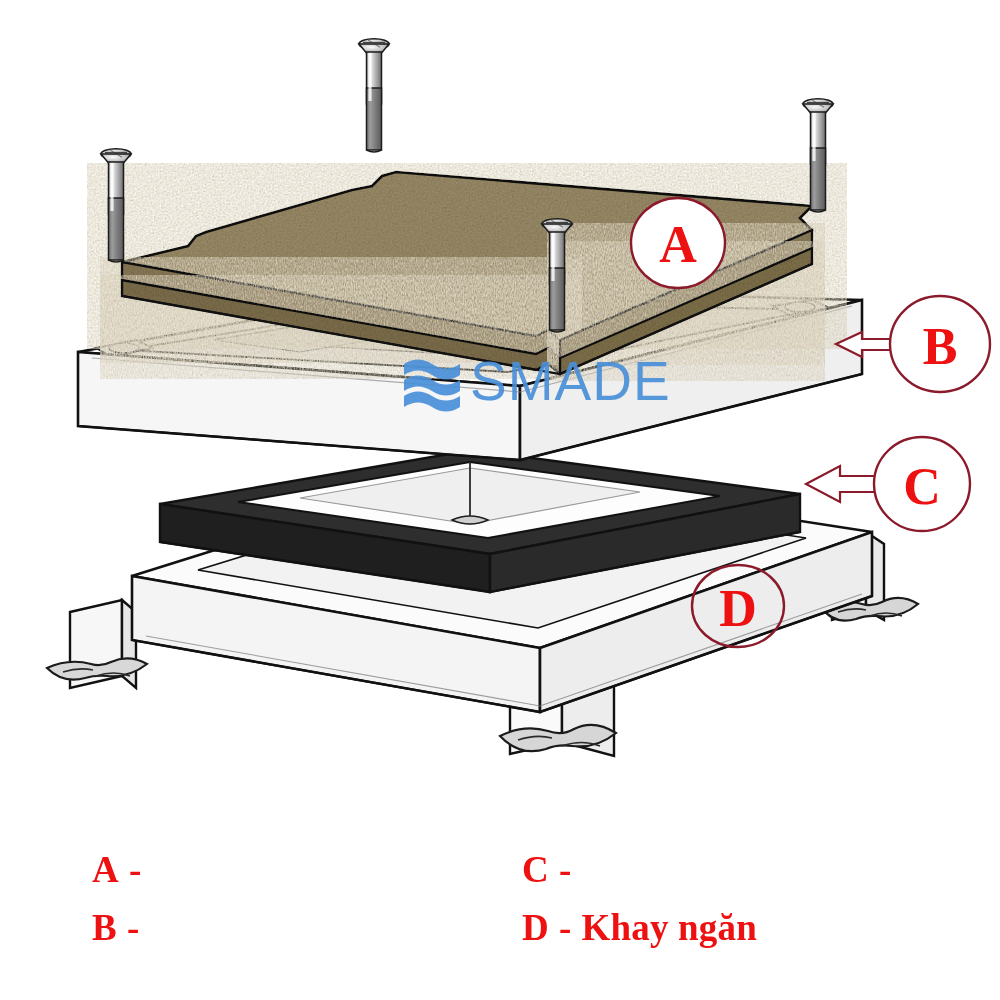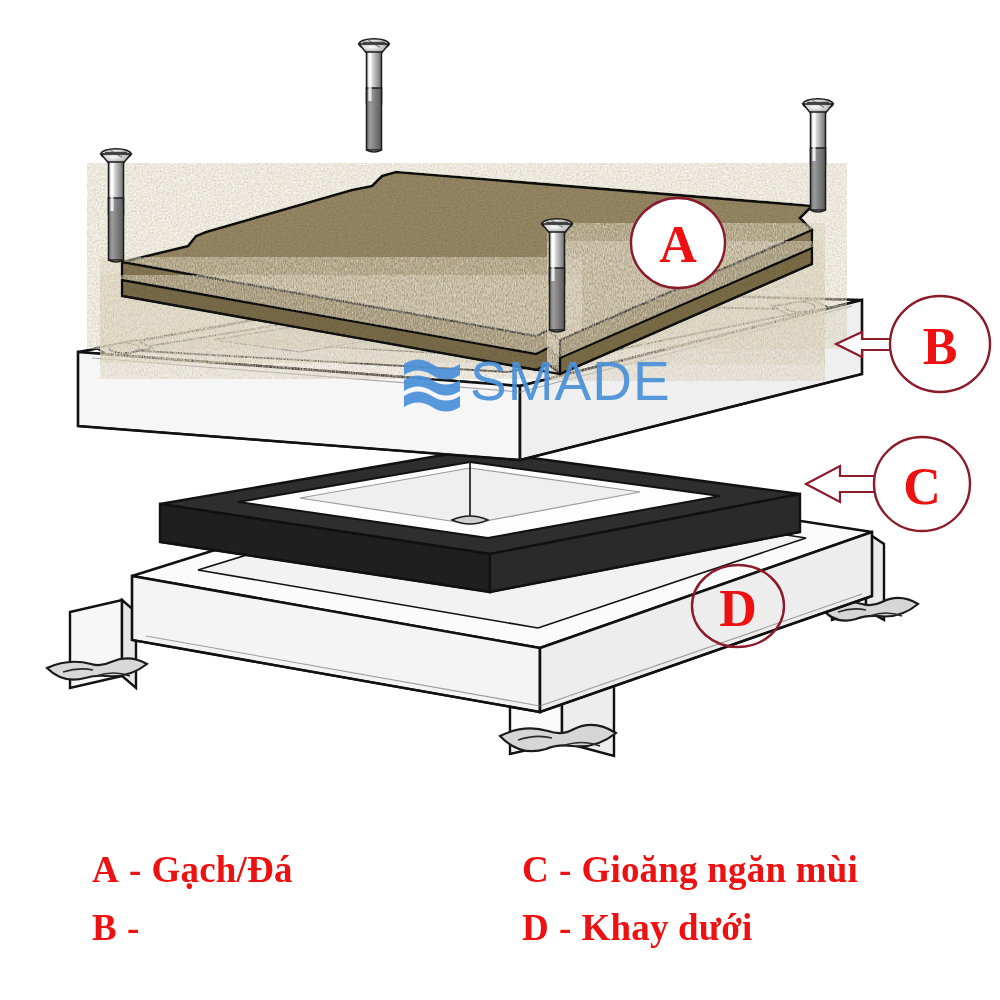--- a/index.html
+++ b/index.html
@@ -221,31 +221,29 @@
         <path d="M404,396 q14,-9 28,0 q14,9 28,0 l0,11 q-14,9 -28,0 q-14,-9 -28,0 Z"></path>
       </g>
       <text x="470" y="400" font-family="Liberation Sans, sans-serif" font-size="55" letter-spacing="1" fill="#4a90d9">SMADE</text>
     </g>
   </svg>
 
   <div class="legend">
     <div class="legend-item">
       <span class="legend-key">A</span>
       <span class="legend-dash">-</span>
-      <span>Gạch/Đá</span>
     </div>
     <div class="legend-item">
       <span class="legend-key">C</span>
       <span class="legend-dash">-</span>
-      <span>Gioăng ngăn mùi</span>
     </div>
     <div class="legend-item">
       <span class="legend-key">B</span>
       <span class="legend-dash">-</span>
     </div>
     <div class="legend-item">
       <span class="legend-key">D</span>
       <span class="legend-dash">-</span>
-      <span>Khay dưới</span>
+      <span>Khay ngăn</span>
     </div>
   </div>
 
 </div>
 
 </body></html>

